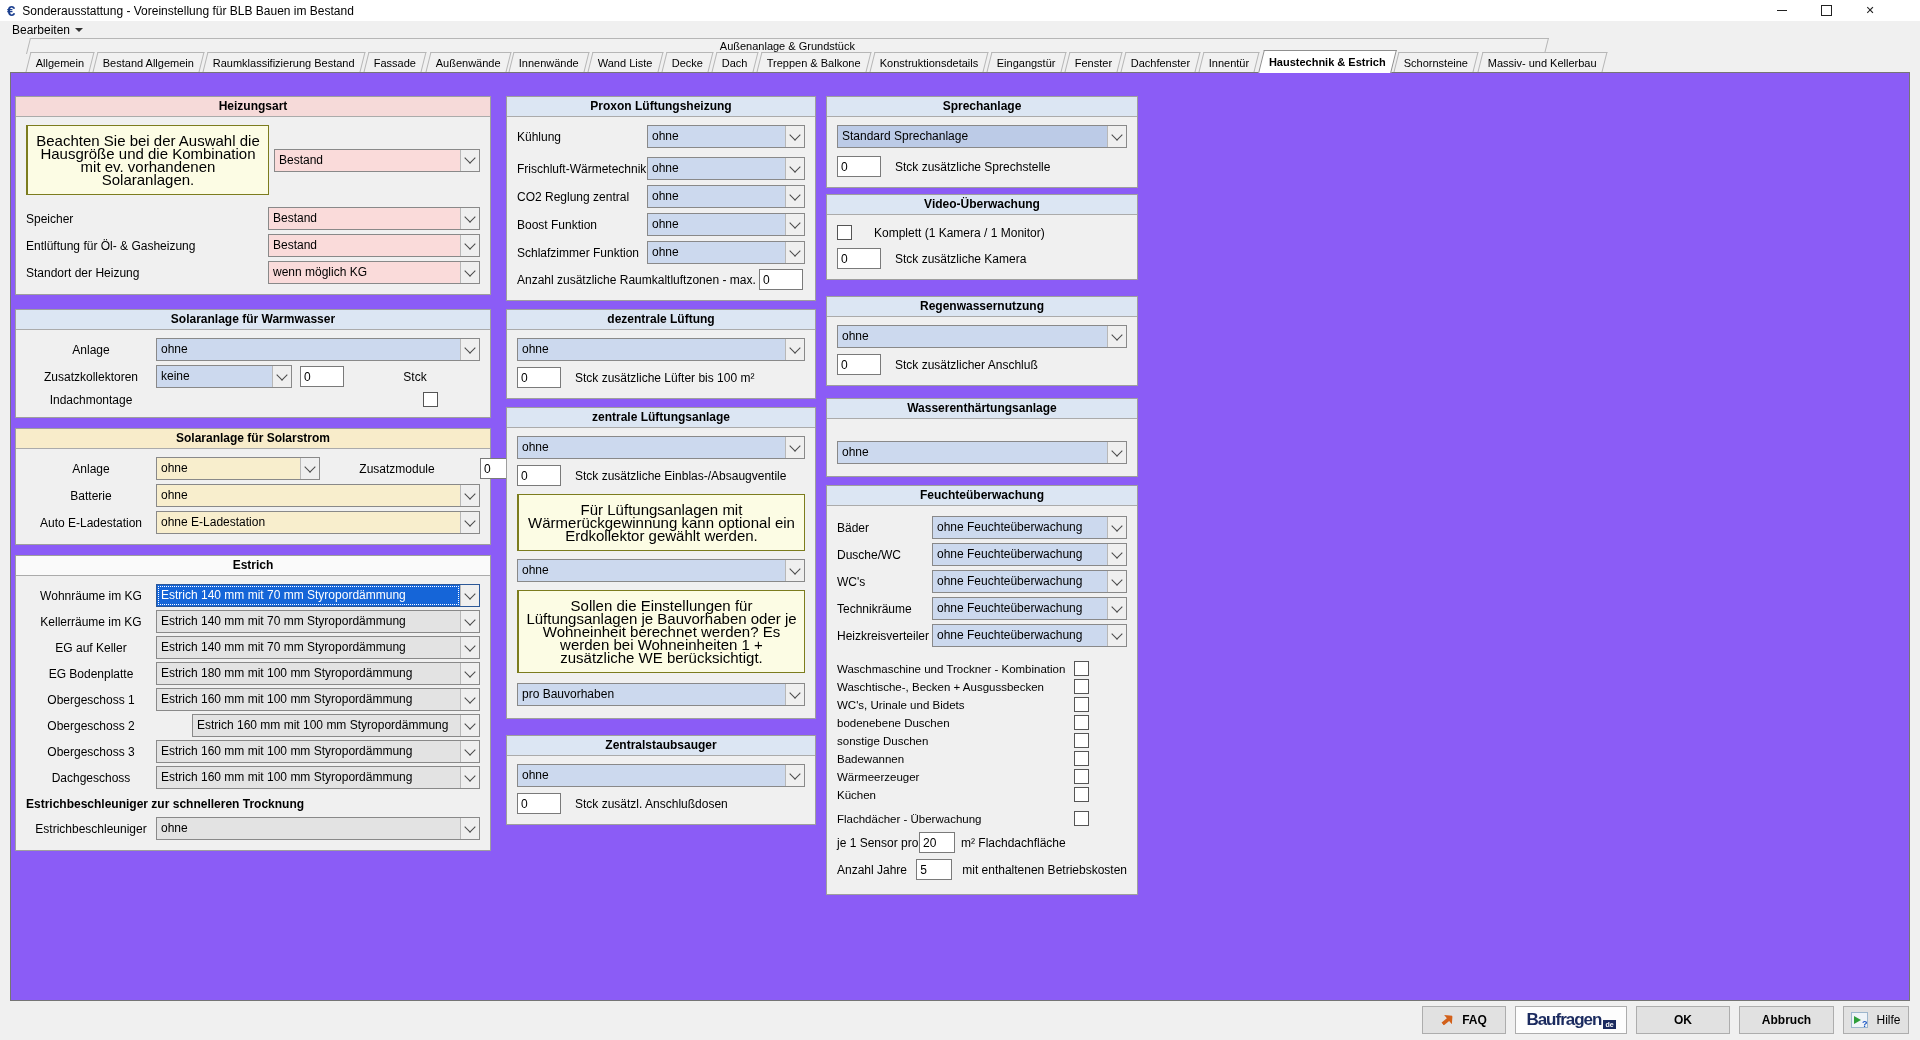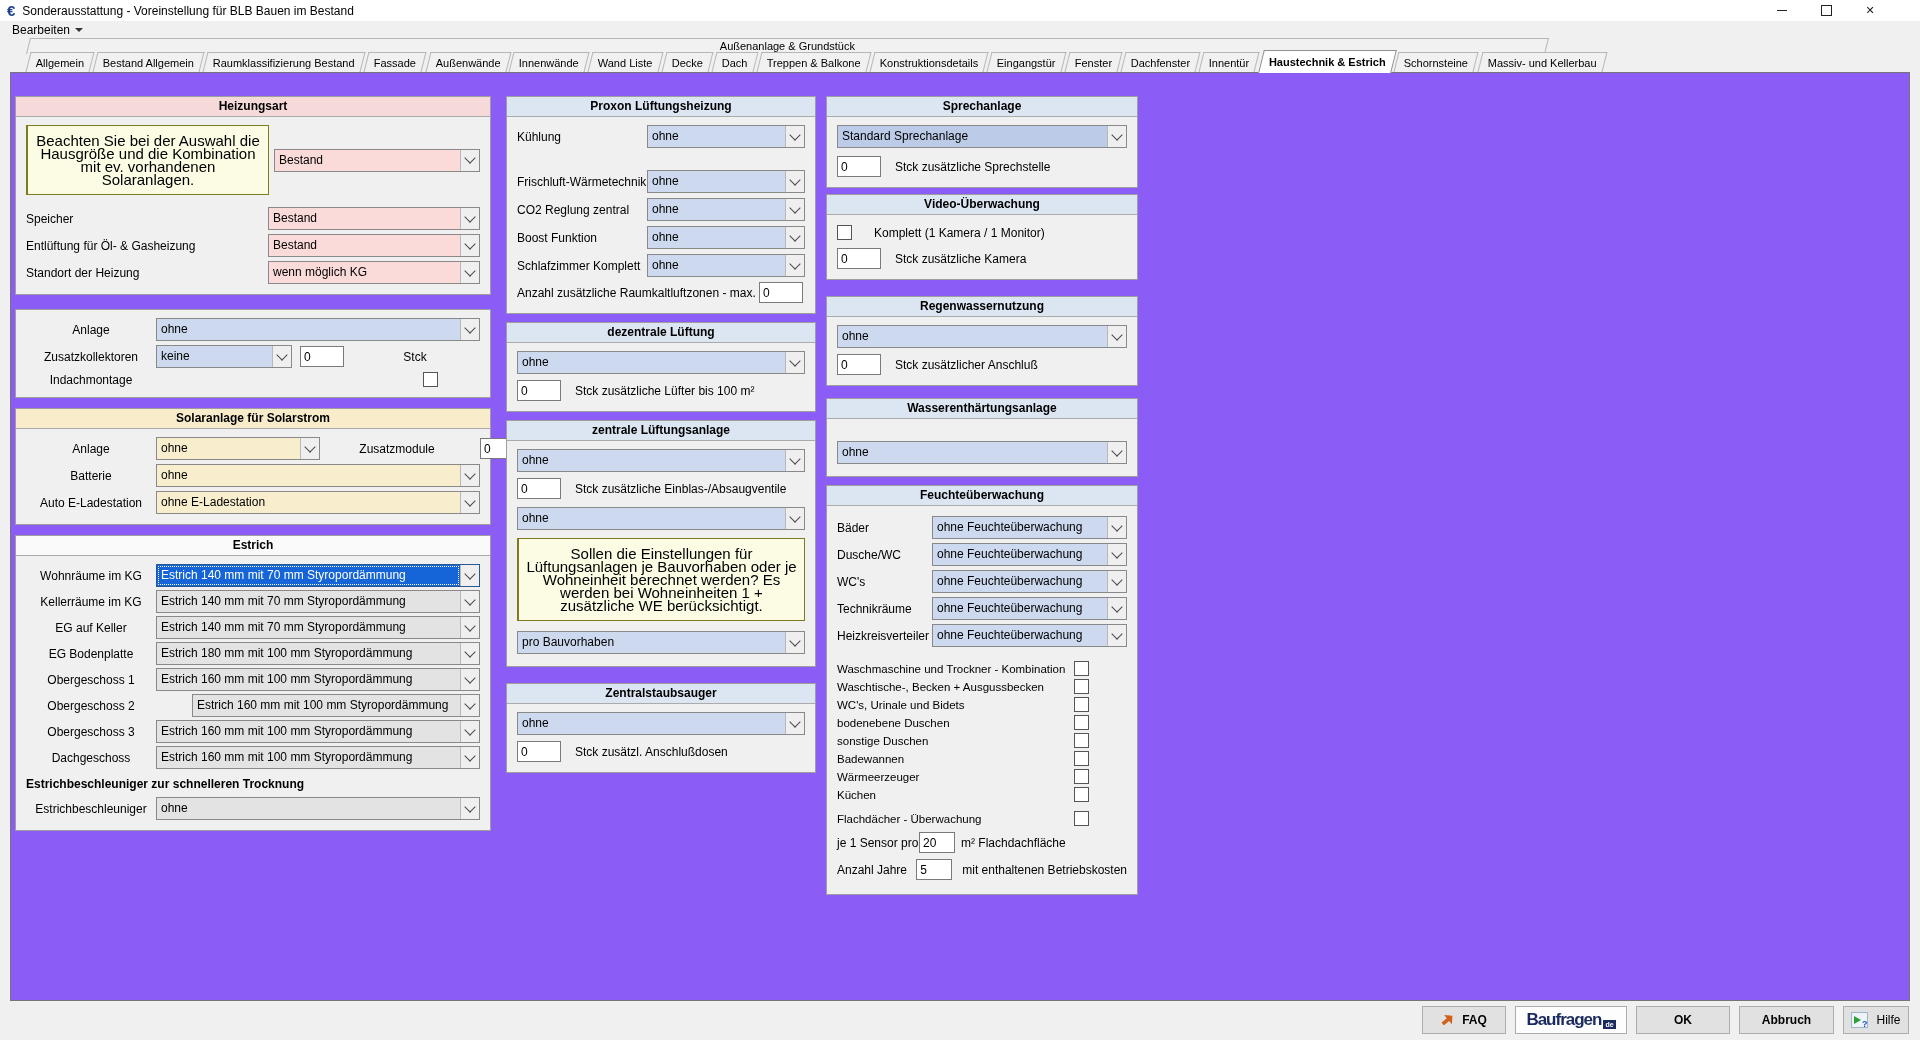--- a/index.html
+++ b/index.html
@@ -233,20 +233,21 @@
                   <span class="chev"></span>
                 </span>
               </div>
             </div>
 
         </div>
       </div>
     </div>
 
     <div class="group g-warm">
+      <div class="ghdr h-blue">Solaranlage für Warmwasser</div>
       <div class="gbody">
         <div class="row">
           <span class="lbl">Anlage</span>
           <div class="combo">
             <span class="ctxt">ohne</span>
             <span class="cbtn">
                 <span class="chev"></span>
               </span>
           </div>
         </div>
@@ -404,21 +405,21 @@
     </div>
   </div>
 
   <div class="col col-m">
 
     <div class="group g-blue g-proxon" style="margin-bottom:8px;">
       <div class="ghdr h-blue">Proxon Lüftungsheizung</div>
       <div class="gbody">
         <div>
 
-            <div class="row" style="margin-bottom:22px;">
+            <div class="row" style="margin-bottom:9px;">
               <span class="lbl">Kühlung</span>
               <div class="combo">
                 <span class="ctxt">ohne</span>
                 <span class="cbtn">
                   <span class="chev"></span>
                 </span>
               </div>
             </div>
 
             <div class="row" style="margin-bottom:5px;">
@@ -445,21 +446,21 @@
               <span class="lbl">Boost Funktion</span>
               <div class="combo">
                 <span class="ctxt">ohne</span>
                 <span class="cbtn">
                   <span class="chev"></span>
                 </span>
               </div>
             </div>
 
             <div class="row" style="margin-bottom:5px;">
-              <span class="lbl">Schlafzimmer Komplett</span>
+              <span class="lbl">Schlafzimmer Funktion</span>
               <div class="combo">
                 <span class="ctxt">ohne</span>
                 <span class="cbtn">
                   <span class="chev"></span>
                 </span>
               </div>
             </div>
 
         </div>
         <div class="row">
@@ -495,20 +496,21 @@
             <span class="ctxt">ohne</span>
             <span class="cbtn">
                 <span class="chev"></span>
               </span>
           </div>
         </div>
         <div class="row" style="margin-bottom:8px;">
           <input class="num" readonly="" value="0" style="">
           <span class="lbl" style="margin-left:14px;">Stck zusätzliche Einblas-/Absaugventile</span>
         </div>
+        <div class="note" style="margin-bottom:8px;">Für Lüftungsanlagen mit Wärmerückgewinnung kann optional ein Erdkollektor gewählt werden.</div>
         <div class="row" style="margin-bottom:8px;">
           <div class="combo">
             <span class="ctxt">ohne</span>
             <span class="cbtn">
                 <span class="chev"></span>
               </span>
           </div>
         </div>
         <div class="note" style="margin-bottom:10px;">Sollen die Einstellungen für Lüftungsanlagen je Bauvorhaben oder je Wohneinheit berechnet werden? Es werden bei Wohneinheiten 1 + zusätzliche WE berücksichtigt.</div>
         <div class="row" style="margin-bottom:6px;">

